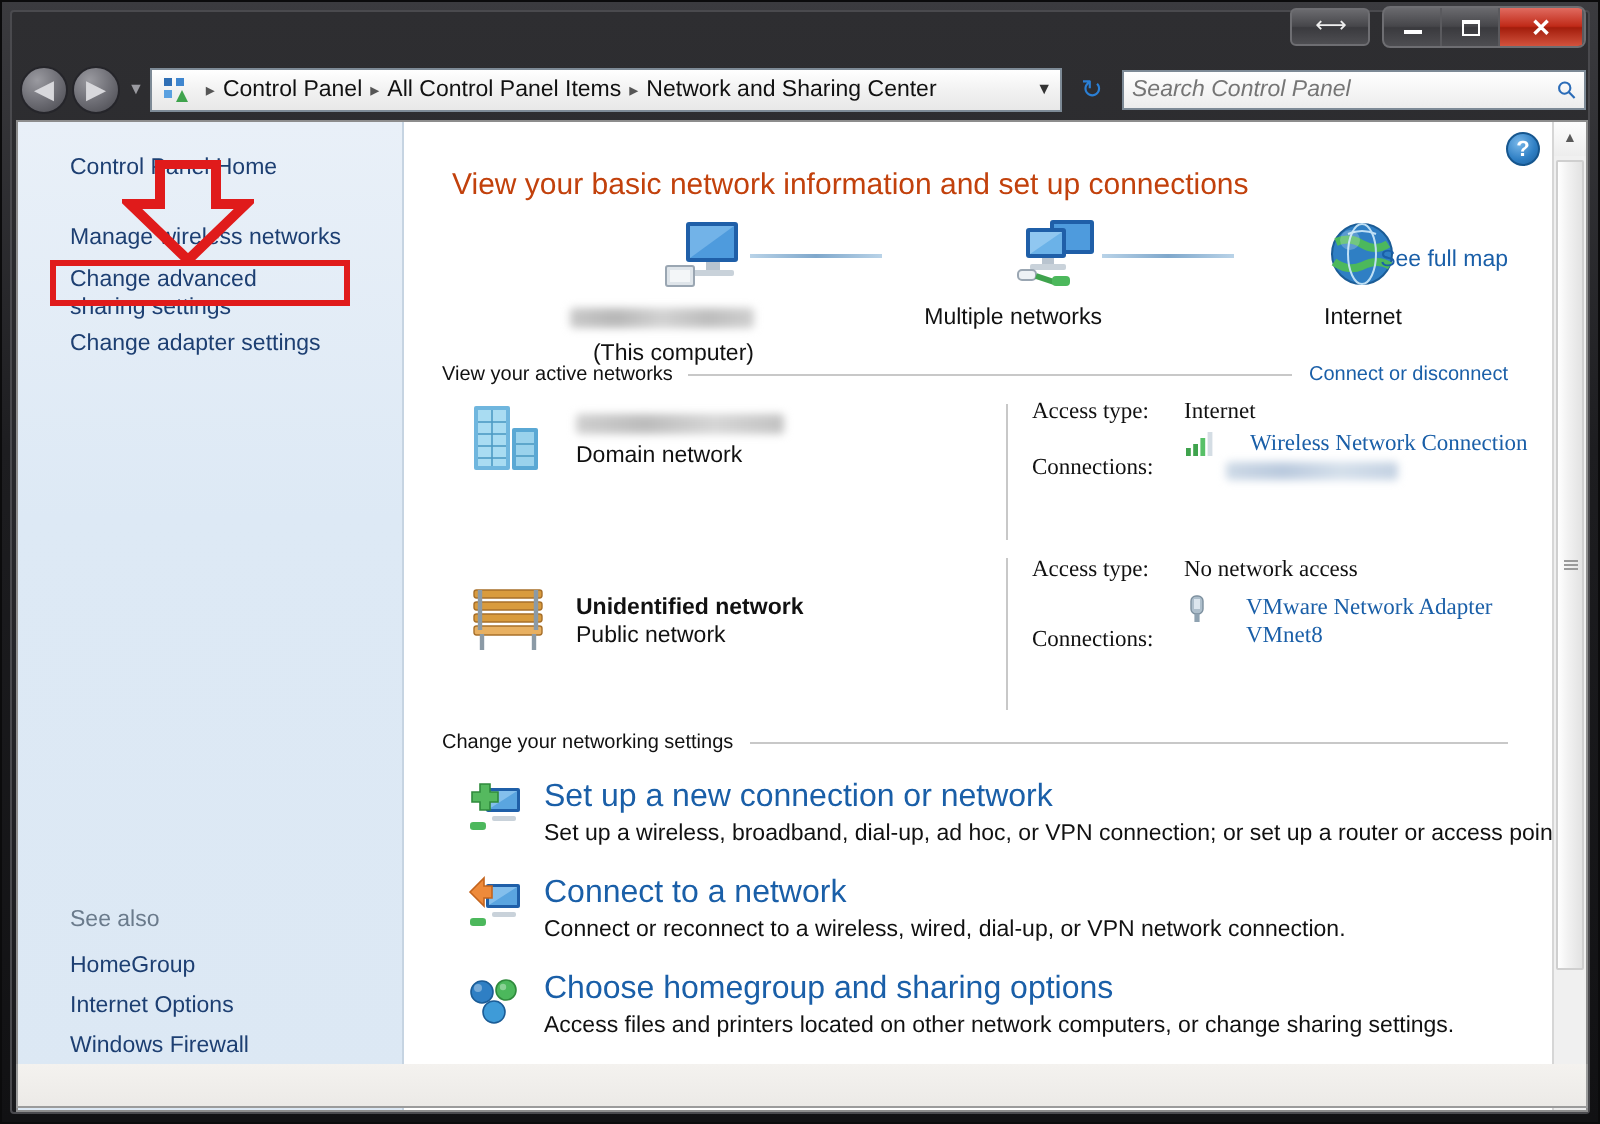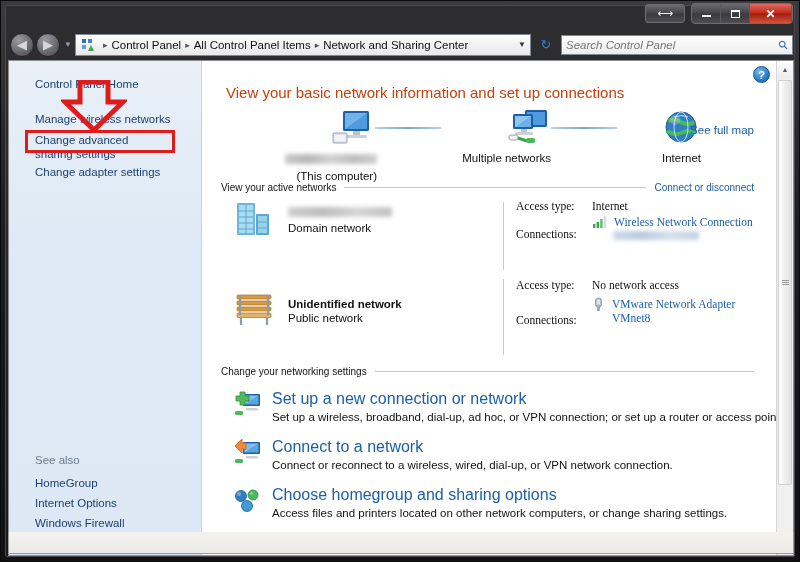--- a/index.html
+++ b/index.html
@@ -204,21 +204,21 @@
     filter: blur(2px); border-radius: 2px; margin-bottom: 5px;
   }
   .net-type { font-size: 11.5px; color: #111; margin-top: 2px; }
   .net-divider {
     position: absolute; left: 300px; top: 0; width: 1px; background: #c8c8c8;
   }
   .net-right { position: absolute; left: 313px; top: 2px; font-size: 11.5px; color: #111; }
   .kv { display: flex; align-items: flex-end; margin-bottom: 3px; font-family: Liberation Serif, serif; }
   .kv-key { width: 76px; flex: 0 0 76px; color: #111; }
   .kv-val { color: #111; }
-  .conn-item { display: flex; align-items: flex-start; gap: 7px; margin-bottom: 1px; }
+  .conn-item { display: flex; align-items: flex-start; gap: 18px; margin-bottom: 1px; }
   .conn-link { color: #1a5fa8; cursor: pointer; line-height: 14px; }
   .ssid-blur {
     display: block; height: 9px; width: 86px;
     background: linear-gradient(90deg,#cdd9e6,#b9c9dd,#d4dfeb,#c3d1e2);
     filter: blur(2px); border-radius: 2px; margin: 2px 0 0 21px;
   }
 
   
   #change-settings { position: absolute; left: 0; top: 309px; width: 100%; }
   .task-item { position: absolute; left: 30px; }

